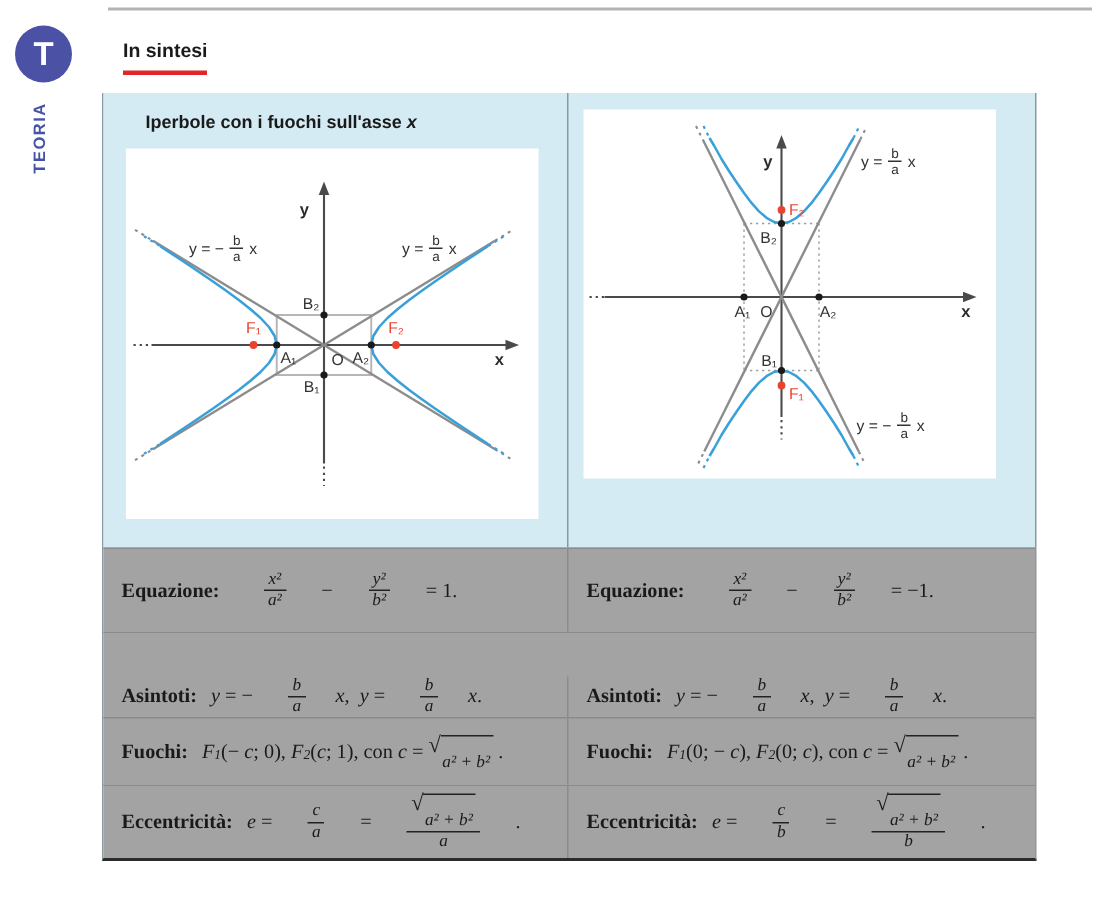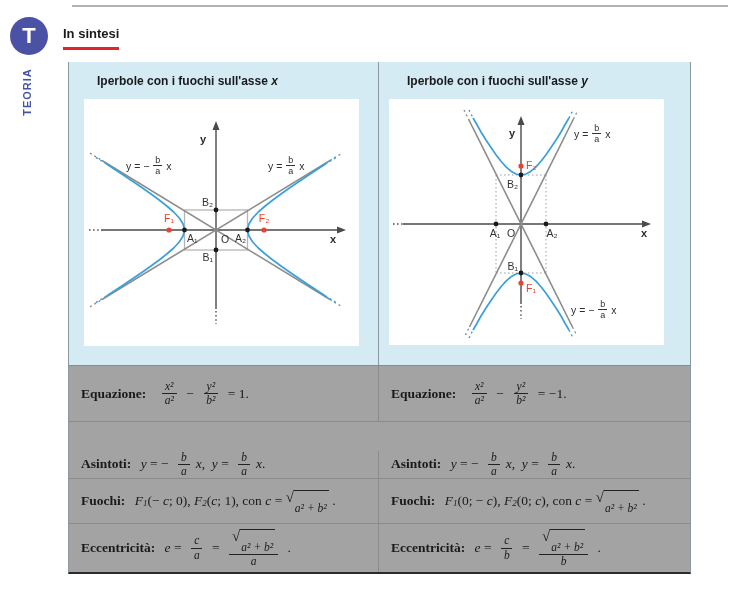--- a/index.html
+++ b/index.html
@@ -6,21 +6,21 @@
   body{width:734px;height:600px;position:relative;overflow:hidden;
        font-family:"Liberation Sans",sans-serif;color:#1a1a1a;}
   .top-rule{position:absolute;left:72px;top:5px;width:656px;height:2px;background:#b3b3b3;}
   
   .logo{position:absolute;left:10px;top:17px;width:38px;height:38px;border-radius:50%;
         background:#4b51a5;display:flex;align-items:center;justify-content:center;}
   .logo span{color:#fff;font-weight:bold;font-size:22px;}
   .teoria{position:absolute;left:27px;top:92px;transform:translate(-50%,-50%) rotate(-90deg);
           font-weight:bold;font-size:11px;letter-spacing:1px;color:#4553a6;white-space:nowrap;}
   
-  .section-head{position:absolute;left:63px;top:26px;font-size:13px;font-weight:bold;
+  .section-head{position:absolute;left:82px;top:26px;font-size:13px;font-weight:bold;
                 padding-bottom:6px;border-bottom:3px solid #e0262b;}
   
   .tbl{position:absolute;left:68px;top:62px;width:621px;
        border-left:1px solid #8b989d;border-right:1px solid #8b989d;border-bottom:2px solid #2b2b2b;}
   .tbl-header{height:28px;background:#077e95;color:#ffffff;font-weight:bold;font-size:12.5px;
               line-height:28px;padding-left:12px;}
   .tbl-graphs{display:flex;height:303px;background:#d4ebf4;}
   .g-cell{width:309px;}
   .g-cell.left{border-right:1px solid #8b989d;}
   .g-cell.right{width:311px;}
@@ -35,21 +35,21 @@
   .f-row{display:flex;border-top:1px solid #8b8b8b;background:#a3a3a3;}
   .f-cell{width:297px;display:flex;align-items:center;padding-left:12px;
           font-family:"Liberation Serif",serif;font-size:13.5px;}
   .f-cell.left{border-right:1px solid #8b8b8b;}
   .f-cell.right{width:299px;}
   .row-label{font-weight:bold;margin-right:6px;white-space:pre;}
   .formula{display:inline-flex;align-items:center;}
   .tk-t{white-space:pre;}
   .tk-v{font-style:italic;white-space:pre;}
   sub.tk-b{font-size:9px;font-style:italic;transform:translateY(2px);}
-  .frac{display:inline-flex;flex-direction:column;align-items:center;margin:0 6px;
+  .frac{display:inline-flex;flex-direction:column;align-items:center;margin:0 20px;
         font-size:11.5px;line-height:1.15;text-align:center;}
   .frac .num{border-bottom:1px solid #222;padding:0 3px;font-style:italic;display:inline-flex;align-items:flex-end;justify-content:center;}
   .frac .den{padding:0 3px;font-style:italic;display:inline-flex;justify-content:center;}
   .tk-sqrt{display:inline-flex;align-items:flex-start;}
   .sqrt-sign{font-style:normal;font-size:15px;line-height:1.1;}
   .sqrt-rad{border-top:1px solid #222;font-style:italic;font-size:11.5px;padding:11px 2px 0 1px;margin-top:1px;}
   .g-label .frac .num,.g-label .frac .den{font-style:normal;border-color:#333;padding:0 2px;}
   
   .axis{stroke:#4a4a4a;stroke-width:1.4;fill:none;}
   .axis-dot{stroke:#4a4a4a;stroke-width:1.4;fill:none;stroke-dasharray:1.5 2.6;}
@@ -123,21 +123,20 @@
           <text class="ptlabel" x="137" y="144">O</text>
           <text class="ptlabel red" x="85" y="123" text-anchor="middle">F₁</text>
           <text class="ptlabel red" x="180" y="123" text-anchor="middle">F₂</text>
         </svg>
         <div class="g-label" style="left:42px;top:56px;"><span class="tk-t">y = − </span><span class="frac"><span class="num">b</span><span class="den">a</span></span><span class="tk-t"> x</span></div>
         <div class="g-label" style="left:184px;top:56px;"><span class="tk-t">y = </span><span class="frac"><span class="num">b</span><span class="den">a</span></span><span class="tk-t"> x</span></div>
       </div>
     </div>
 
     <div class="g-cell right">
-      <div class="col-title"><span>Iperbole con i fuochi sull'asse </span><span class="var">y</span></div>
       <div class="graph-box">
         <svg width="275" height="246" viewBox="0 0 275 246">
 
           <line class="axis-dot" x1="4" y1="125" x2="14" y2="125"></line>
           <line class="axis" x1="14" y1="125" x2="254" y2="125"></line>
           <polygon points="262,125 253,121.5 253,128.5" fill="#4a4a4a"></polygon>
           <line class="axis" x1="132" y1="25" x2="132" y2="205"></line>
           <polygon points="132,17 128.5,26 135.5,26" fill="#4a4a4a"></polygon>
           <line class="axis-dot" x1="132" y1="207" x2="132" y2="220"></line>
 

